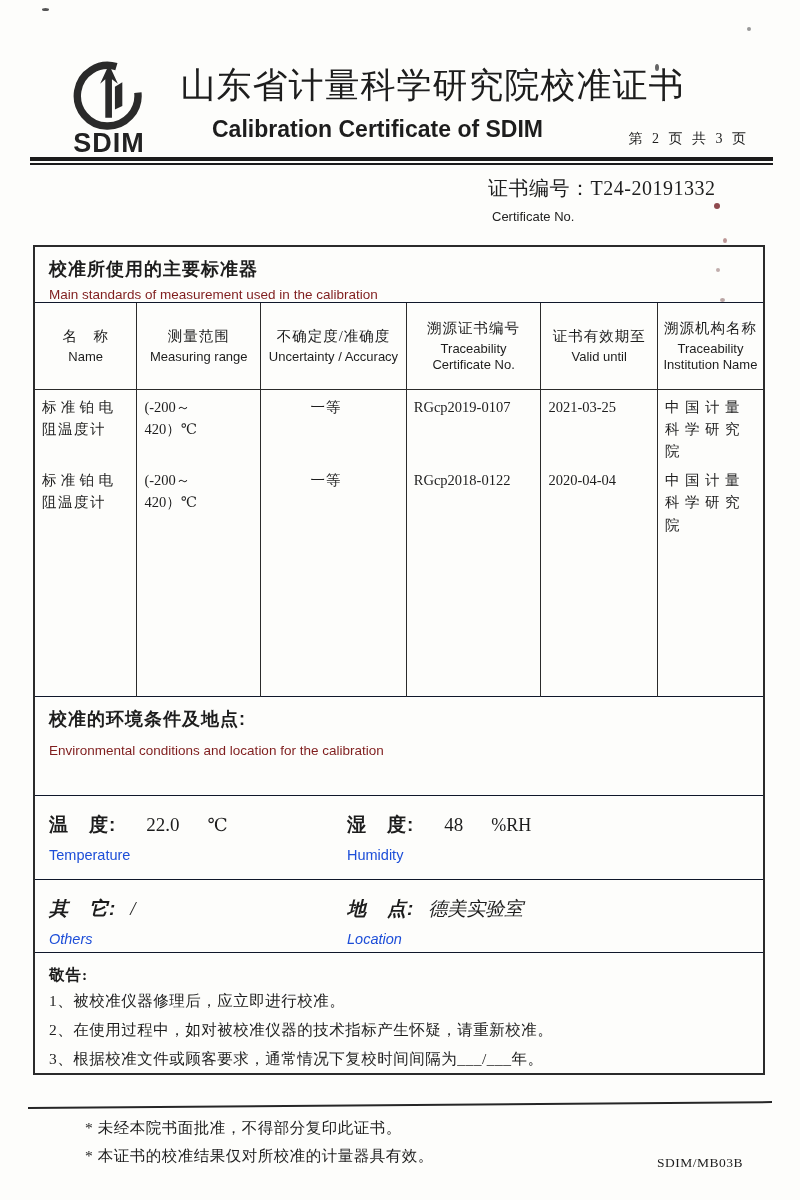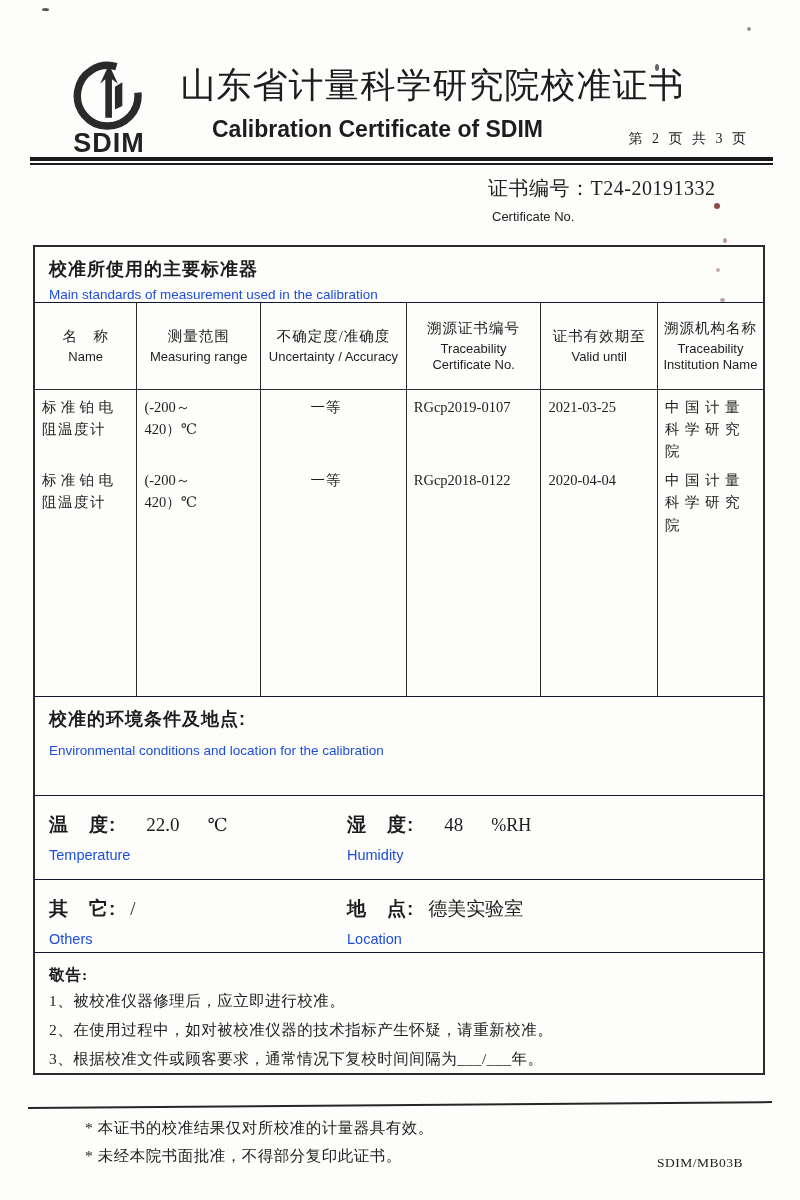--- a/index.html
+++ b/index.html
@@ -28,21 +28,21 @@
   .cert-no-cn { font-size:20px; letter-spacing:0.5px; white-space:nowrap; }
   .cert-no-en { font-family:"Liberation Sans",sans-serif; font-size:13px; margin:7px 0 0 4px; color:#222; }
 
   
   .main-box { position:absolute; top:245px; left:33px; width:732px; height:830px;
               border:2px solid #2b2b2b; display:flex; flex-direction:column; }
   .sec-divider { border-bottom:1px solid #0f172a; }
 
   .sec-head { padding:10px 14px 0 14px; }
   .sec-head-cn { font-family:"Liberation Sans",sans-serif; font-weight:bold; font-size:18px; letter-spacing:1px; }
-  .sec-head-en { font-family:"Liberation Sans",sans-serif; font-size:13.5px; margin-top:6px; color:#1d4ed8; }
+  .sec-head-en { font-family:"Liberation Sans",sans-serif; font-size:13.5px; margin-top:6px; color:#7f1d1d; }
   .sec-standards { height:63px; }
   .sec-env { height:113px; }
   .sec-env .sec-head-en { margin-top:12px; }
 
   
   table.std { width:100%; height:355px; border-collapse:collapse; table-layout:fixed; }
   table.std th, table.std td { border-left:1.6px solid #2b2b2b; vertical-align:middle; font-weight:normal; }
   table.std th:first-child, table.std td:first-child { border-left:none; }
   table.std thead th { height:86px; border-bottom:1.6px solid #2b2b2b; text-align:center; padding:2px 3px; }
   .th-cn { font-size:14.5px; letter-spacing:1px; }
@@ -51,21 +51,21 @@
   td.c-name, td.c-inst { text-align:justify; text-justify:inter-ideograph; letter-spacing:1.5px; }
   td.c-grade { text-align:center; letter-spacing:1px; }
   td.c-range { letter-spacing:0; padding-left:5px; }
   tr.filler td { height:160px; }
 
   
   .env-row { display:flex; }
   .env-cell-l { width:312px; padding:16px 0 0 14px; }
   .env-cell-r { flex:1; padding:16px 0 0 0; }
   .row-temp { height:97px; }
-  .row-others { height:84px; }
+  .row-others { height:84px;font-style:italic; }
   .env-label { font-family:"Liberation Sans",sans-serif; font-weight:bold; font-size:19px; letter-spacing:1px; }
   .env-val { font-size:19px; margin-left:26px; }
   .env-val-tight { font-size:19px; margin-left:10px; }
   .env-unit { font-size:18px; margin-left:24px; }
   .env-en { font-family:"Liberation Sans",sans-serif; font-size:14.5px; margin-top:9px; color:#1d4ed8; }
 
   
   .notice { flex:1; padding:12px 14px 0 14px; }
   .notice-title { font-size:15.5px; font-weight:bold; letter-spacing:1px; }
   .notice-line { font-size:15.5px; line-height:29px; letter-spacing:0.5px; }
@@ -220,22 +220,22 @@
     <div class="notice">
       <div class="notice-title">敬告:</div>
       <div class="notice-line">1、被校准仪器修理后，应立即进行校准。</div>
       <div class="notice-line">2、在使用过程中，如对被校准仪器的技术指标产生怀疑，请重新校准。</div>
       <div class="notice-line">3、根据校准文件或顾客要求，通常情况下复校时间间隔为___/___年。</div>
     </div>
   </div>
 
   <div class="footer-rule"></div>
   <div class="footnotes">
+    <div>* 未经本院书面批准，不得部分复印此证书。</div>
     <div>* 本证书的校准结果仅对所校准的计量器具有效。</div>
-    <div>* 未经本院书面批准，不得部分复印此证书。</div>
   </div>
   <div class="form-code">SDIM/MB03B</div>
 
   <div class="speck" style="left:42px; top:8px; width:7px; height:3px; background:#555;"></div>
   <div class="speck" style="left:655px; top:64px; width:4px; height:7px; background:#666;"></div>
   <div class="speck" style="left:747px; top:27px; width:4px; height:4px; background:#999;"></div>
   <div class="speck" style="left:714px; top:203px; width:6px; height:6px; background:#8f4a4e;"></div>
   <div class="speck" style="left:723px; top:238px; width:4px; height:5px; background:#a06a6a; opacity:.7;"></div>
   <div class="speck" style="left:716px; top:268px; width:4px; height:4px; background:#9a7a7a; opacity:.6;"></div>
   <div class="speck" style="left:720px; top:298px; width:5px; height:4px; background:#8d6b6b; opacity:.6;"></div>

